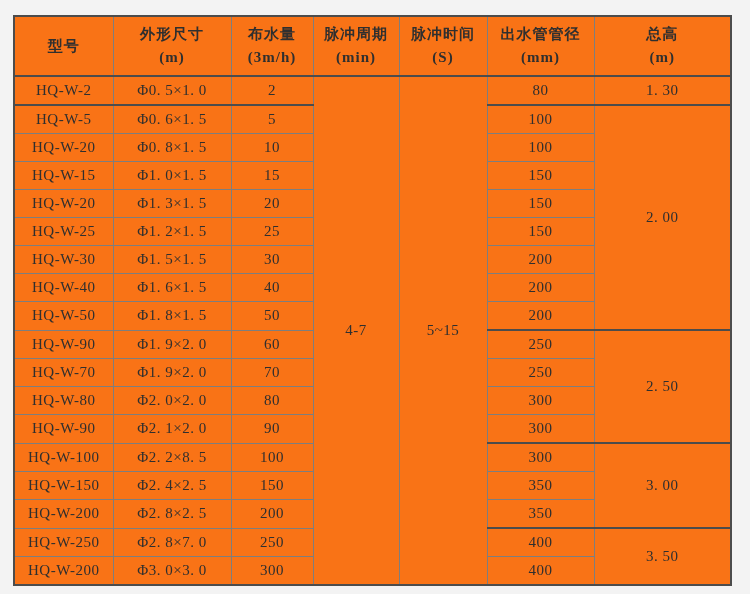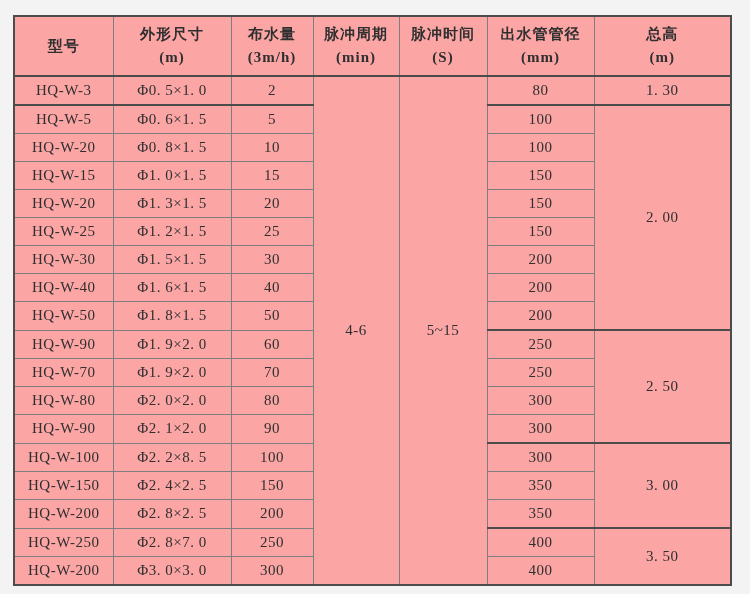--- a/index.html
+++ b/index.html
@@ -16,21 +16,21 @@
     height: 594px;
     overflow: hidden;
   }
   table.spec {
     position: absolute;
     left: 13px;
     top: 15px;
     width: 717px;
     border-collapse: collapse;
     table-layout: fixed;
-    background: #fca5a5;
+    background: #f97316;
     border: 2px solid #4c4c4c;
   }
   th, td {
     border: 1px solid #7e7e7e;
     text-align: center;
     vertical-align: middle;
     color: #2f2f2f;
     padding: 0;
     overflow: hidden;
     white-space: nowrap;
@@ -92,24 +92,24 @@
           <span class="h2">(mm)</span>
         </th>
         <th>
           <span class="h1">总高</span>
           <span class="h2">(m)</span>
         </th>
       </tr>
     </thead>
     <tbody>
         <tr>
-          <td class="gend">HQ-W-3</td>
+          <td class="gend">HQ-W-2</td>
           <td class="gend">Φ0. 5×1. 0</td>
           <td class="gend">2</td>
-          <td rowspan="18">4-6</td>
+          <td rowspan="18">4-7</td>
           <td rowspan="18">5~15</td>
           <td class="gend">80</td>
           <td class="gend" rowspan="1">1. 30</td>
         </tr>
         <tr>
           <td>HQ-W-5</td>
           <td>Φ0. 6×1. 5</td>
           <td>5</td>
           <td>100</td>
           <td class="gend" rowspan="8">2. 00</td>

